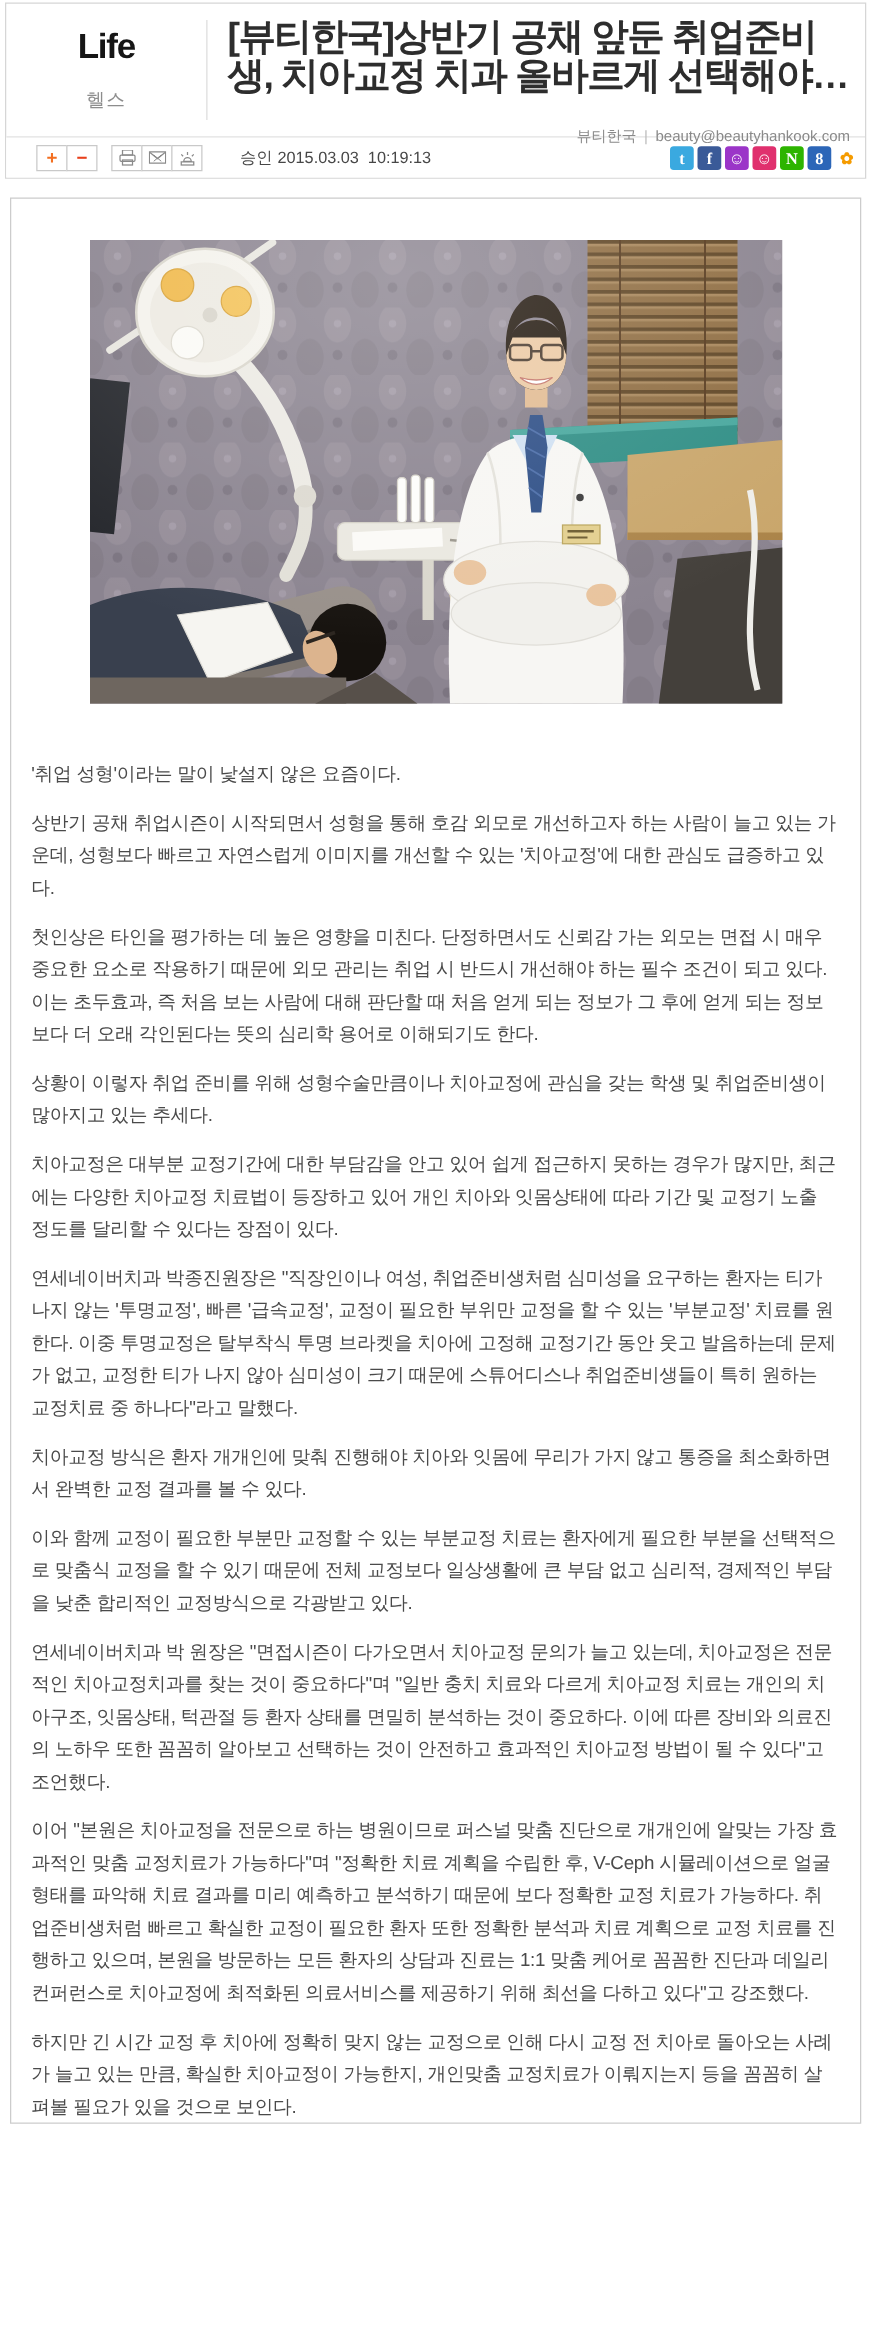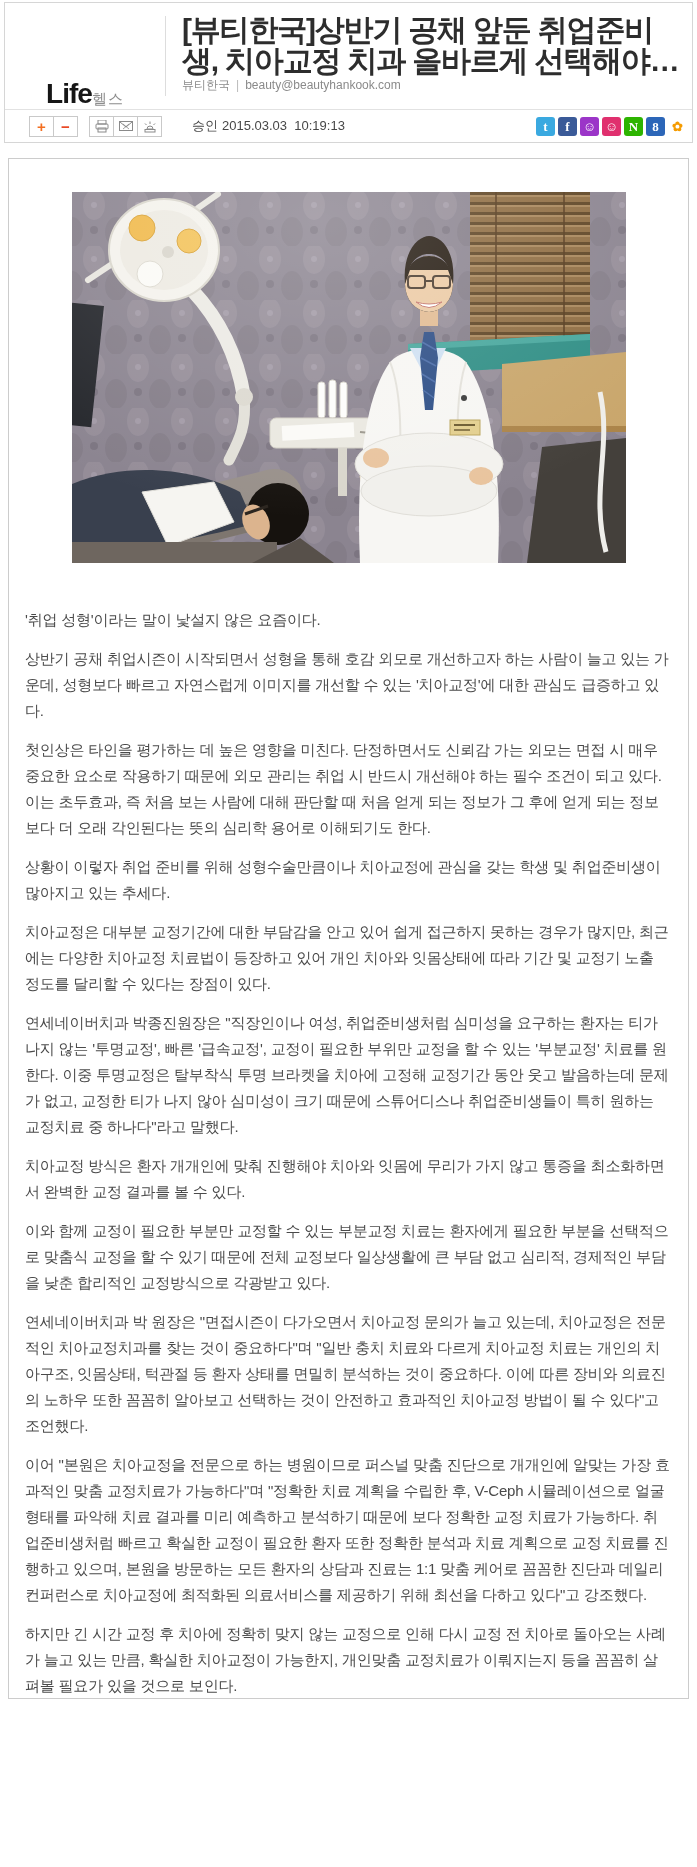--- a/index.html
+++ b/index.html
@@ -3,27 +3,27 @@
 <meta charset="utf-8">
 <style>
   html,body{margin:0;padding:0;}
   body{
     width:697px;height:1867px;overflow:hidden;background:#fff;position:relative;
     font-family:"Liberation Sans","DejaVu Sans",sans-serif;
   }
   
   .head-box{position:absolute;left:4px;top:2px;width:687px;border:1px solid #d6d6d6;background:#fff;}
   .header-row{display:flex;height:106px;}
-  .logo-col{width:160px;display:flex;flex-direction:row;align-items:flex-end;justify-content:center;}
+  .logo-col{width:160px;display:flex;flex-direction:column;align-items:center;justify-content:center;}
   .logo-life{font-size:28px;font-weight:bold;color:#161616;letter-spacing:-1px;line-height:30px;}
   .logo-sub{font-size:15px;color:#8d8d8d;margin-top:19px;letter-spacing:1px;}
   .v-div{width:1px;background:#ddd;margin:13px 0;}
   .title-col{flex:1;padding:11px 10px 0 16px;min-width:0;}
   .title{margin:0;font-size:30px;line-height:31px;font-weight:bold;color:#2d2d2d;letter-spacing:-1.2px;}
-  .byline{margin-top:1px;text-align:left;font-size:12px;color:#8a8a8a;padding-right:2px;}
+  .byline{margin-top:25px;text-align:right;font-size:12px;color:#8a8a8a;padding-right:2px;}
   .byline .sep{margin:0 6px;color:#bbb;}
   
   .toolbar-row{border-top:1px solid #e2e2e2;height:32px;display:flex;align-items:center;padding:0 5px 0 24px;background:#fff;}
   .btn-group{display:flex;}
   .tb-btn{width:25px;height:21px;border:1px solid #c9c9c9;background:#fff;display:flex;align-items:center;justify-content:center;margin-right:-1px;cursor:pointer;box-sizing:border-box;}
   .tb-btn svg{display:block;}
   .glyph-plus{color:#f36f21;font-weight:bold;font-size:15px;line-height:1;}
   .glyph-minus{color:#e8401c;font-weight:bold;font-size:15px;line-height:1;}
   .tools{margin-left:12px;}
   .approved{margin-left:31px;font-size:13px;color:#474747;white-space:pre;}

